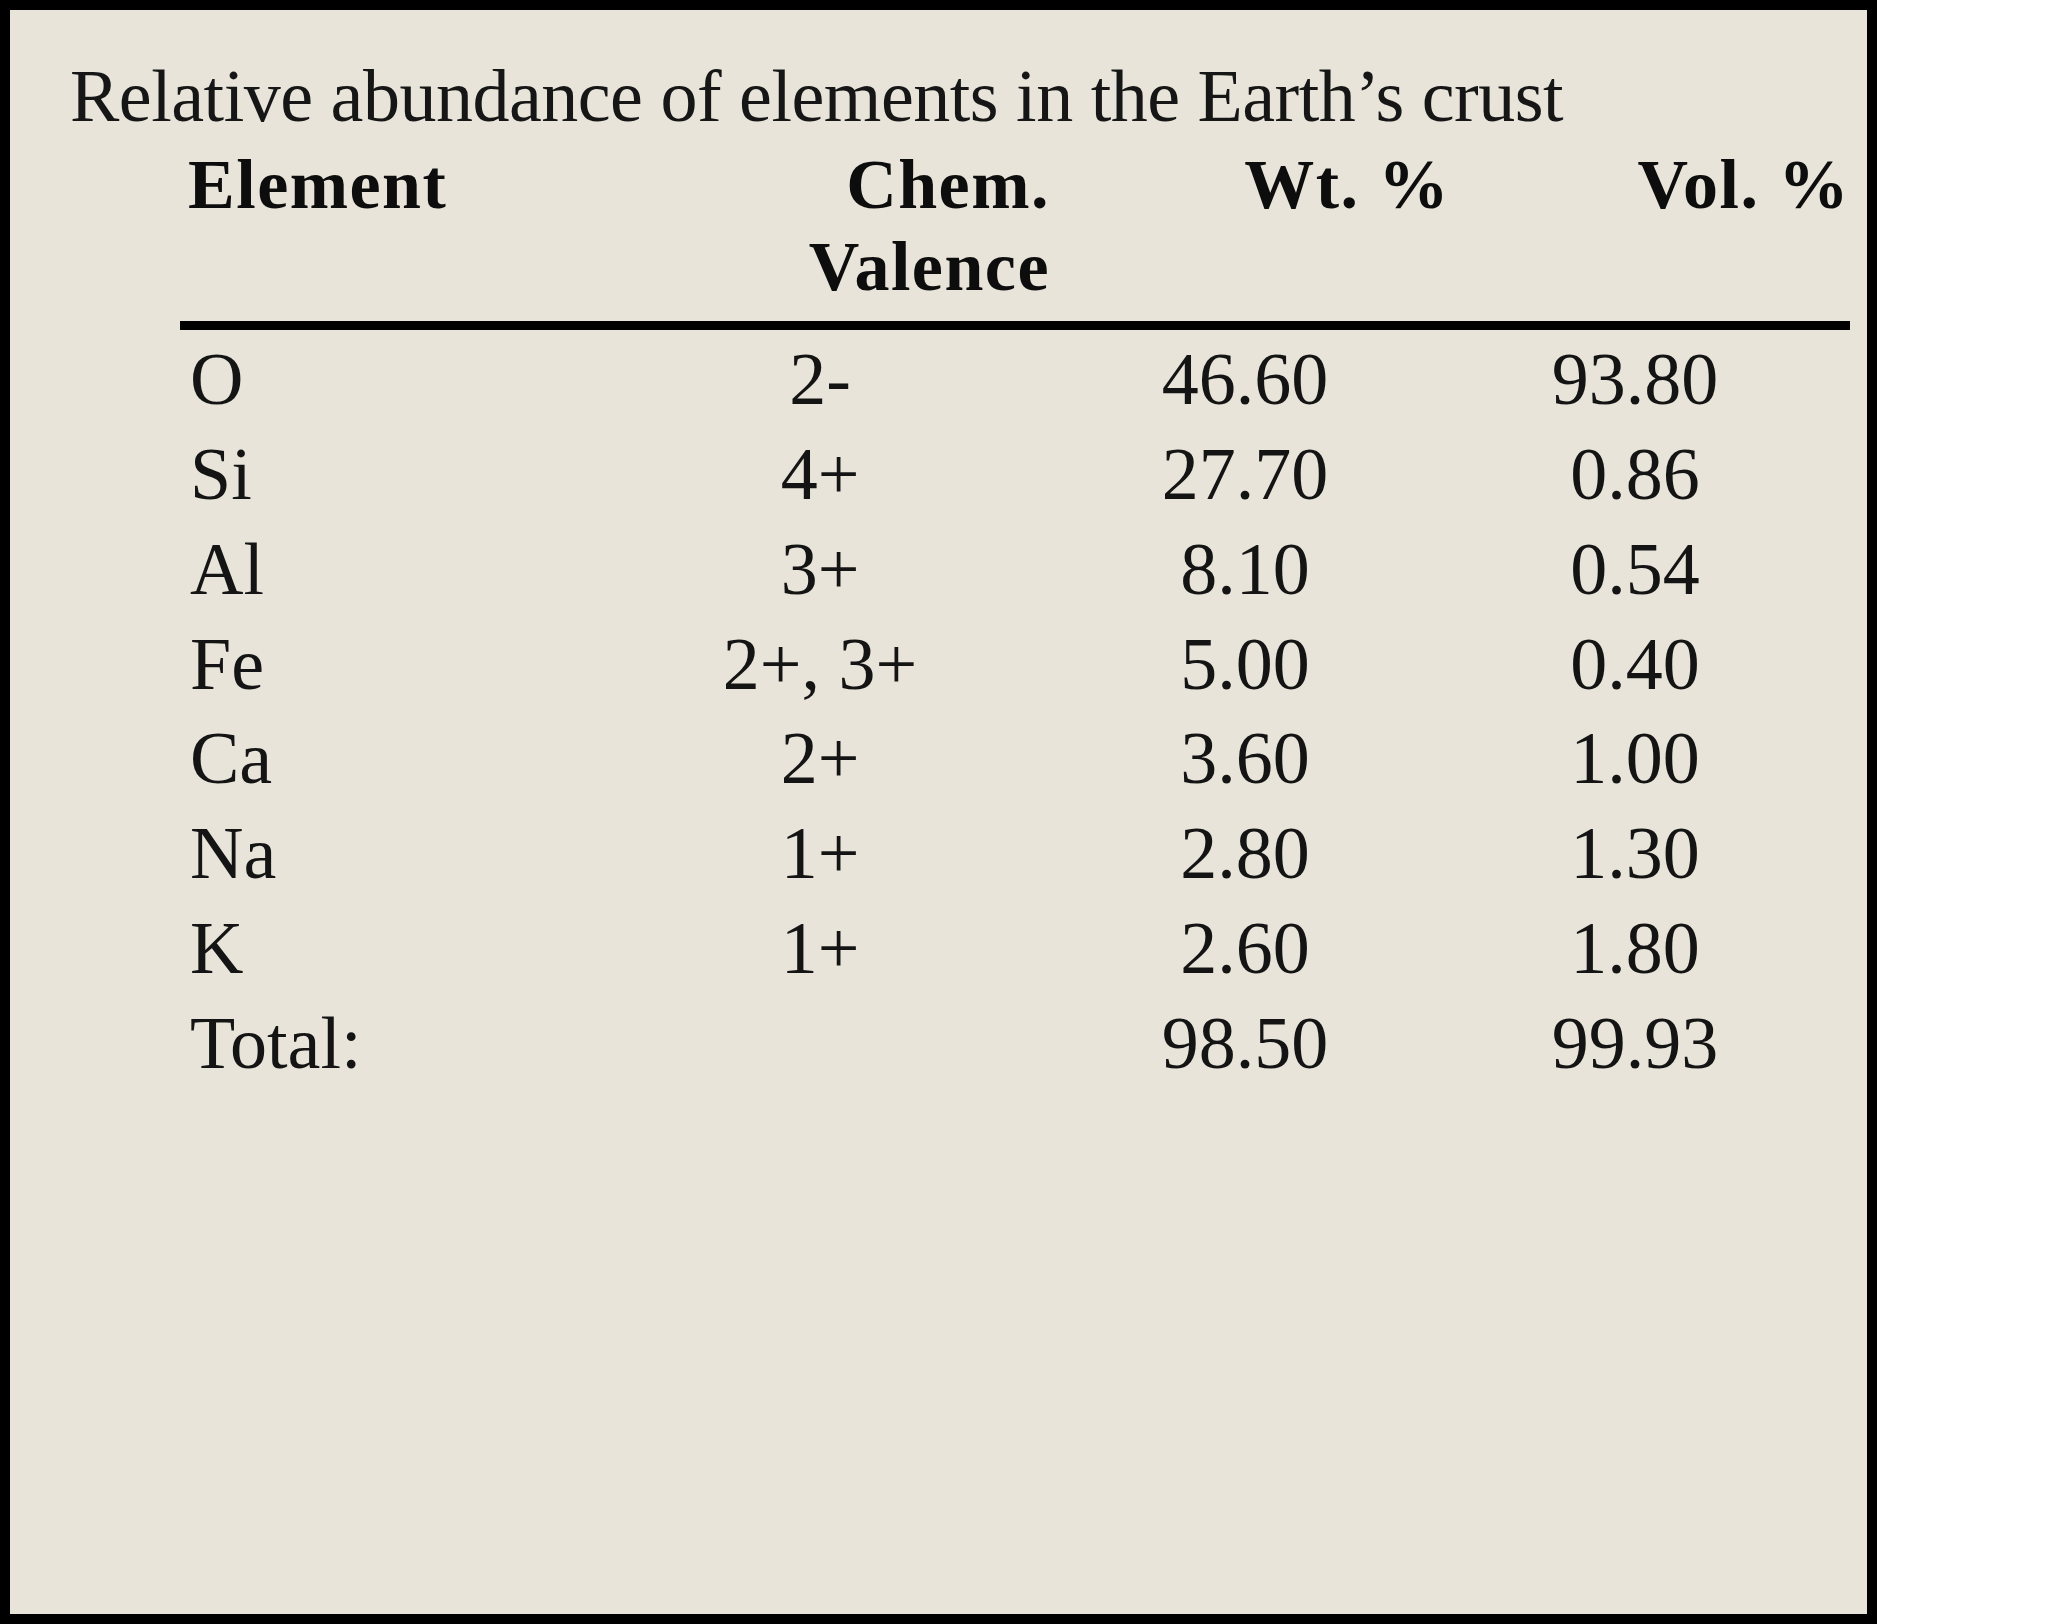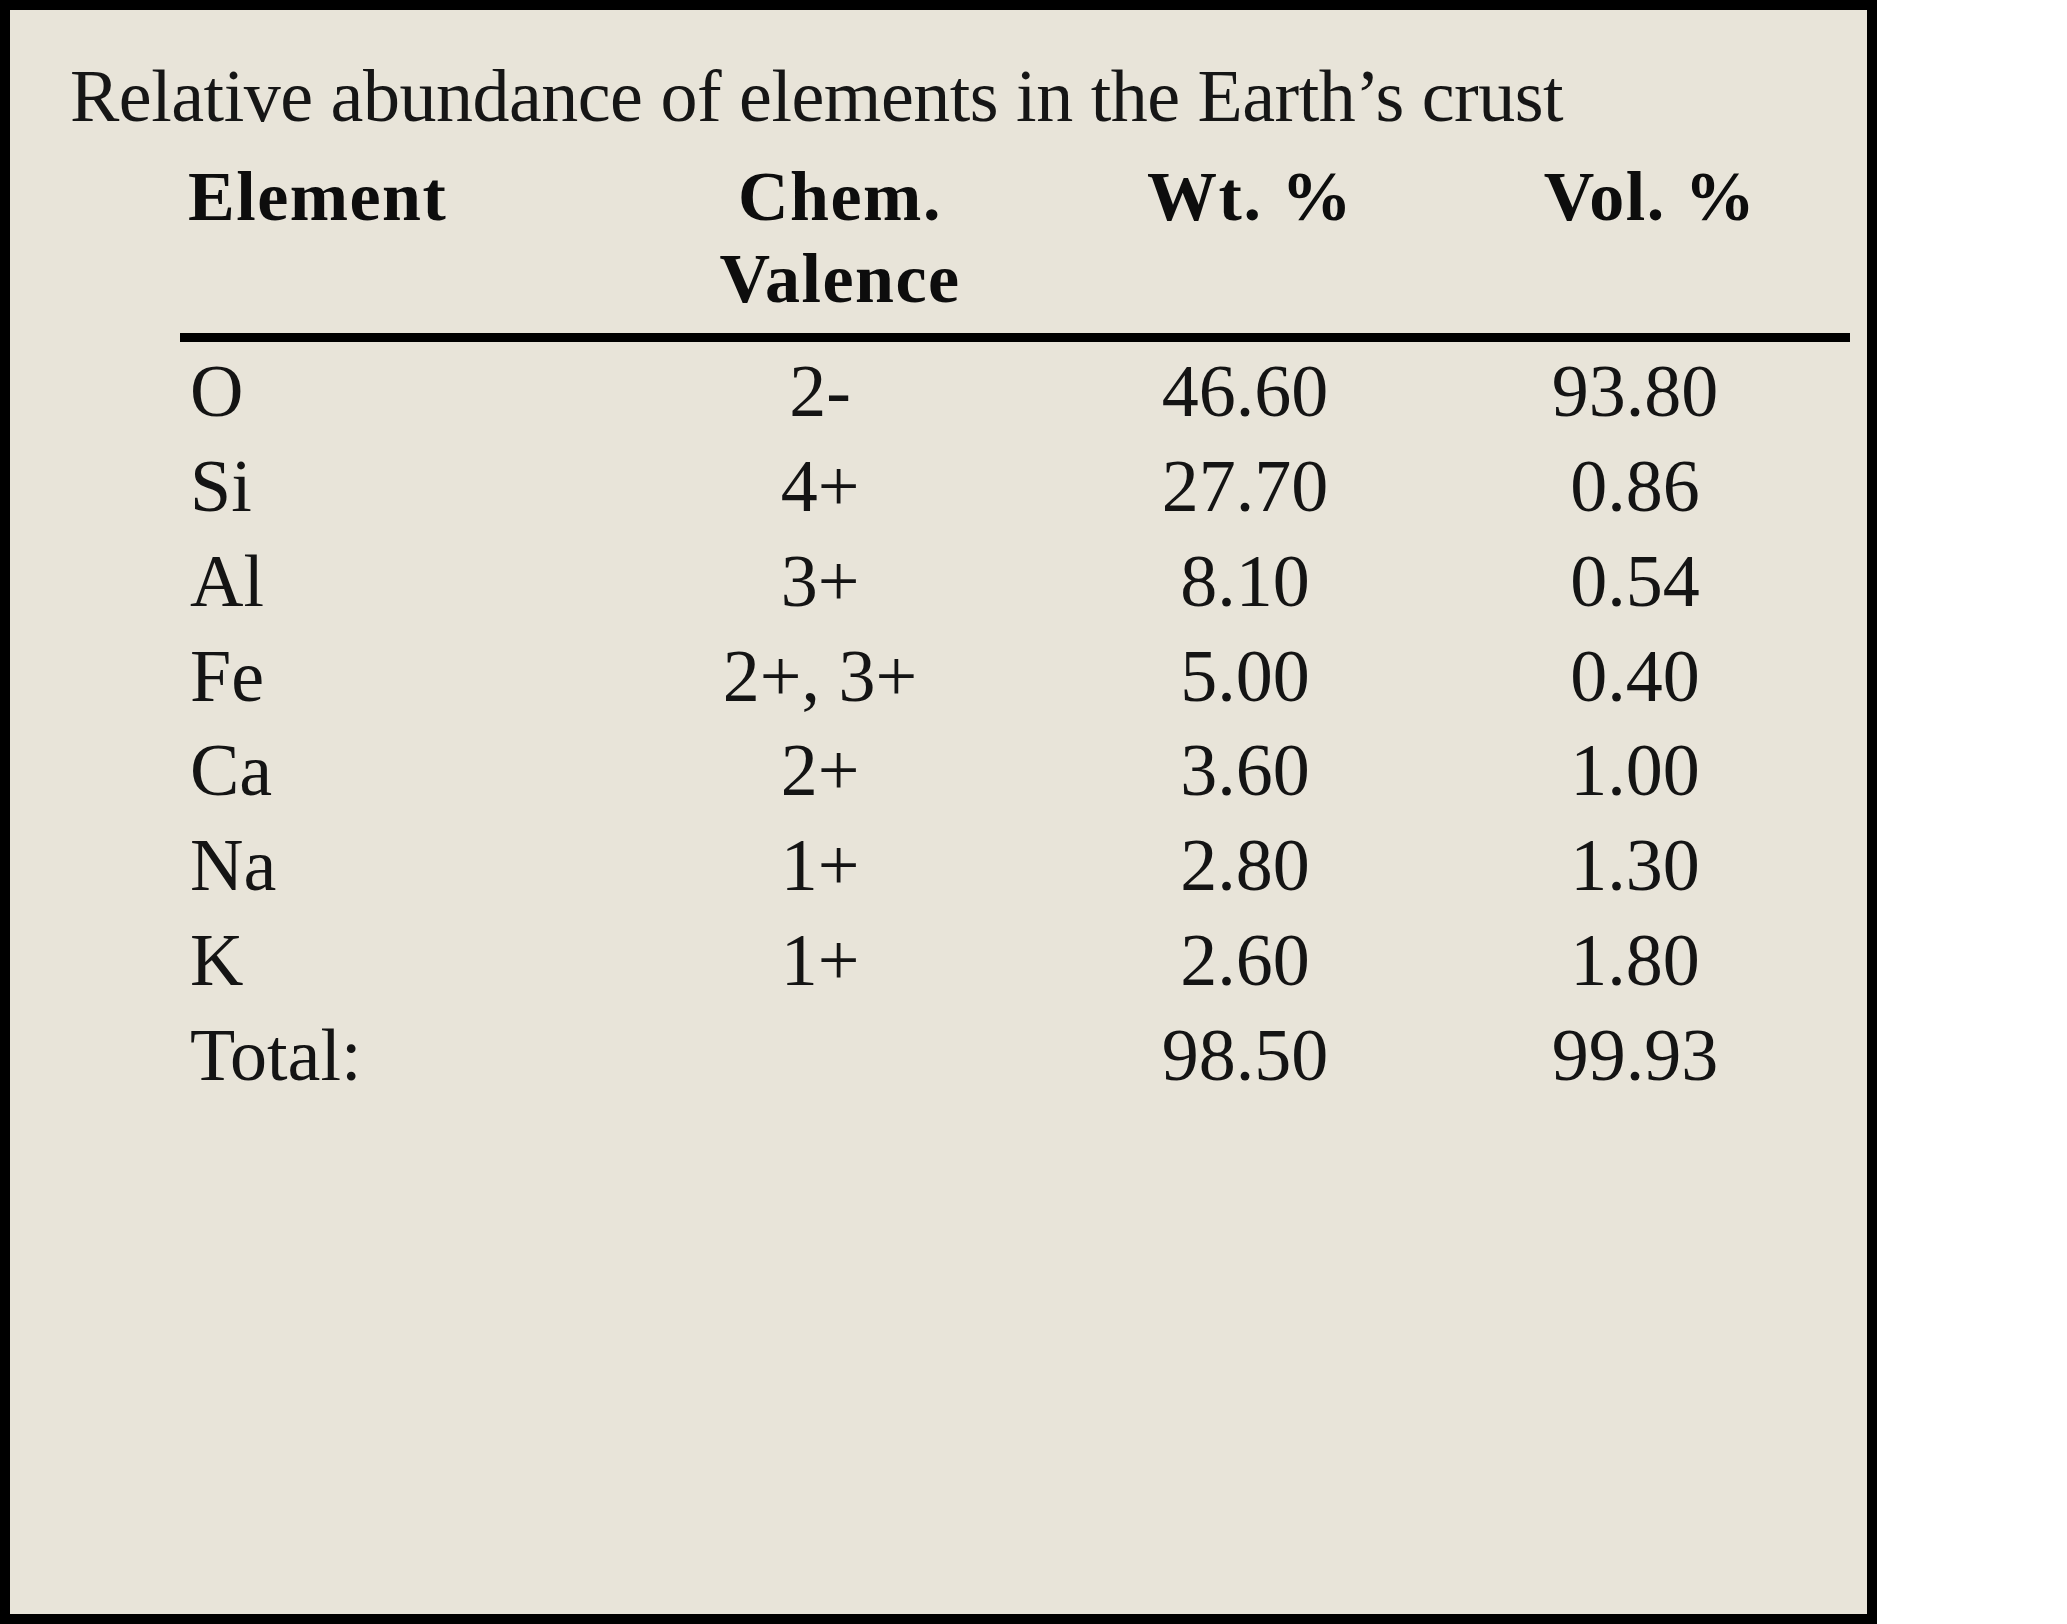--- a/index.html
+++ b/index.html
@@ -34,36 +34,36 @@
   }
   .caption {
     font-size: 74px;
     line-height: 1.05;
     color: #161616;
     white-space: nowrap;
     letter-spacing: -0.5px;
   }
   table.data {
     border-collapse: collapse;
-    margin-top: 20px;
+    margin-top: 8px;
     margin-left: 110px;
     width: 1670px;
     table-layout: fixed;
   }
   table.data col.c-el { width: 450px; }
   table.data col.c-val { width: 420px; }
   table.data col.c-wt { width: 400px; }
   table.data col.c-vol { width: 400px; }
 
   th {
     font-size: 70px;
     font-weight: bold;
     color: #0d0d0d;
     padding: 0;
-    text-align: center;
+    text-align: right;
     vertical-align: top;
     line-height: 1.18;
     letter-spacing: 1.5px;
   }
   th.head-el { text-align: left; padding-left: 8px; }
   .rule-row td {
     padding: 0;
   }
   .rule {
     height: 0;

